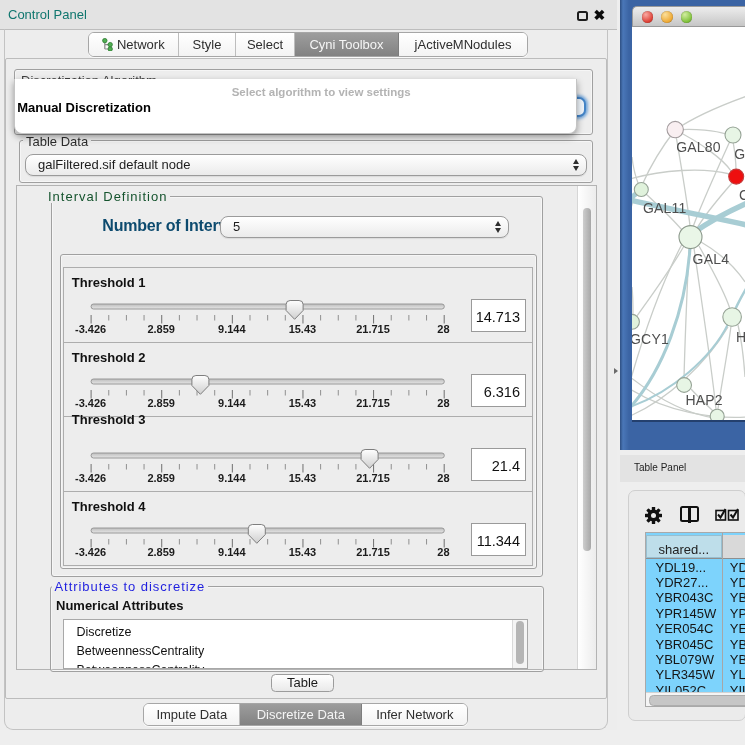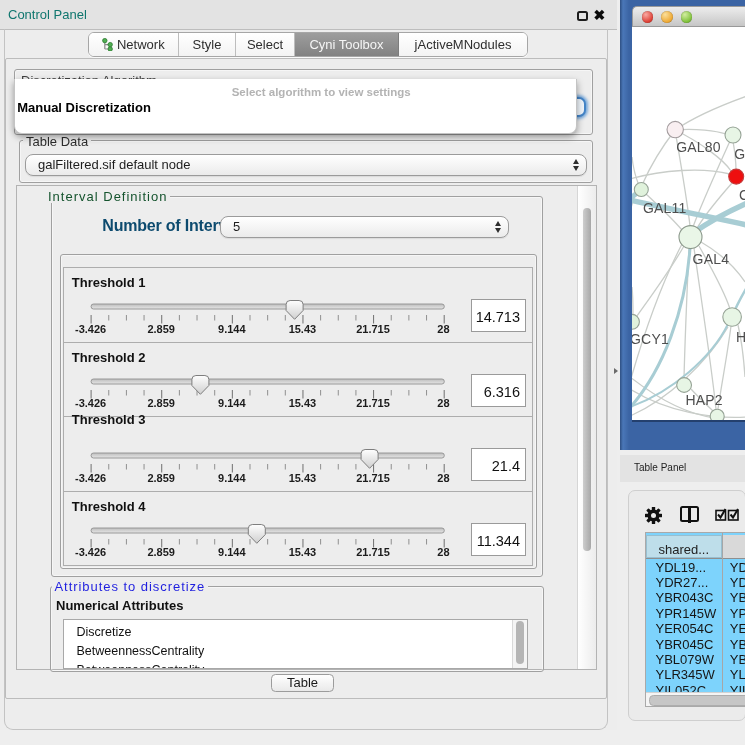--- a/index.html
+++ b/index.html
@@ -264,20 +264,25 @@
 <div class="abs" style="left:62.5px;top:619.4px;width:465.5px;height:49.5px;background:#fff;border:1px solid #a8a8a8;box-sizing:border-box;overflow:hidden">
  <div style="position:absolute;left:13px;top:5px;font-size:12.5px;color:#111">Discretize</div>
  <div style="position:absolute;left:13px;top:23.8px;font-size:12.5px;color:#111">BetweennessCentrality</div>
  <div style="position:absolute;left:13px;top:42.6px;font-size:12.5px;color:#111">BetweennessCentrality</div>
  <div style="position:absolute;right:0;top:0;width:14.5px;height:49.5px;background:#f4f4f4;border-left:1px solid #d9d9d9"></div>
  <div style="position:absolute;right:3px;top:1px;width:8px;height:43px;border-radius:4px;background:#b5b5b5"></div>
 </div>
 
 <div class="abs" style="left:271px;top:674px;width:61px;height:16px;border:1px solid #9c9c9c;border-radius:4.5px;background:linear-gradient(#ffffff,#e9e9e9);font-size:13px;color:#1a1a1a;text-align:center;line-height:16px">Table</div>
 
+<div class="seg" style="left:143.3px;top:703.3px;height:21px;line-height:21px">
+ <div style="width:95px">Impute Data</div>
+ <div class="on" style="width:121px">Discretize Data</div>
+ <div style="width:105px">Infer Network</div>
+</div>
 
 <div class="abs" style="left:13.7px;top:79.3px;width:563.7px;height:55px;background:#fff;border:1px solid #c4c4c4;border-top:none;border-radius:0 0 8px 8px;box-shadow:0 3px 7px rgba(0,0,0,.38);z-index:40;box-sizing:border-box">
  <div style="position:absolute;left:217px;top:7px;font-size:11.5px;font-weight:bold;color:#b3b3b3">Select algorithm to view settings</div>
  <div style="position:absolute;left:2.5px;top:20.7px;font-size:13px;font-weight:bold;color:#000">Manual Discretization</div>
 </div>
 
 <div class="abs" style="left:620px;top:0;width:125px;height:450px;background:linear-gradient(90deg,#2e4f82 0,#4a77b8 3px,#3b64a4 9px)"></div>
 <div class="abs" style="left:632px;top:6px;width:113px;height:21px;background:linear-gradient(#ededed,#c6c6c6);border-left:1px solid #9a9a9a;border-top:1px solid #9a9a9a;border-bottom:1px solid #999;border-radius:5px 0 0 0;box-sizing:border-box"></div>
 <div class="abs" style="left:641.5px;top:11px;width:11.5px;height:11.5px;border-radius:50%;background:radial-gradient(circle at 35% 30%,#f9a9a2,#dd3f34 68%,#a92e22);box-shadow:inset 0 0 1px rgba(0,0,0,.45)"></div>
 <div class="abs" style="left:661.3px;top:11px;width:11.5px;height:11.5px;border-radius:50%;background:radial-gradient(circle at 35% 30%,#fbdf9b,#eea832 68%,#bd7f22);box-shadow:inset 0 0 1px rgba(0,0,0,.45)"></div>

